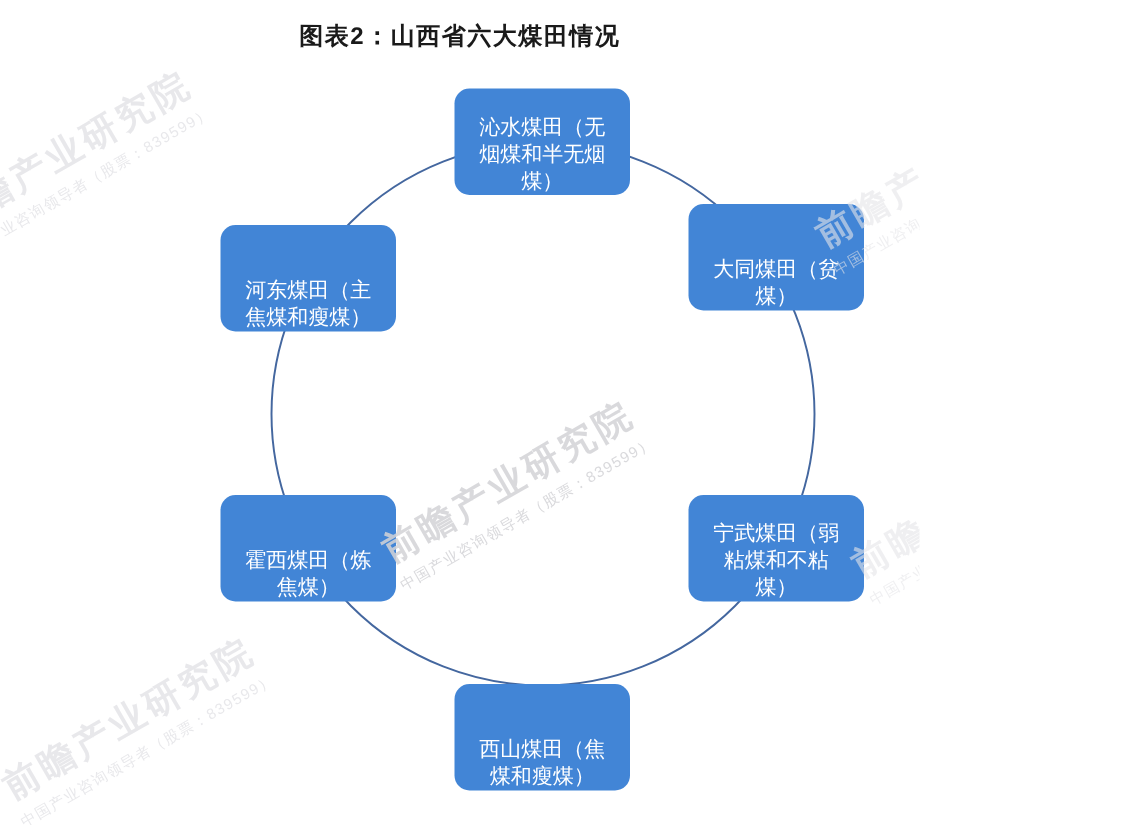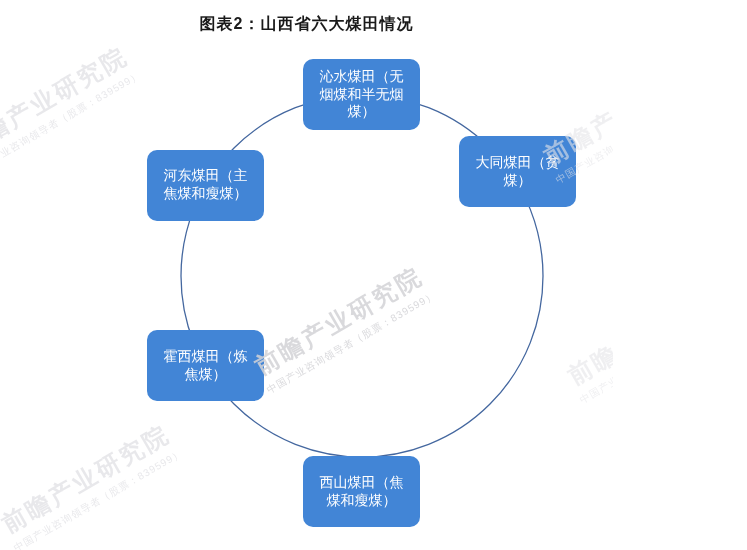--- a/index.html
+++ b/index.html
@@ -28,38 +28,38 @@
     position: absolute;
     left: 0; top: 0;
     z-index: 1;
   }
   .node {
     position: absolute;
     width: 117px; height: 71px;
     background: #4285d6;
     border-radius: 10px;
     display: flex;
-    align-items: center;
+    align-items: flex-end;
     justify-content: center;
     z-index: 2;
   }
   .node .label {
     width: 88px;
     text-align: center;
     color: #ffffff;
     font-size: 14px;
     line-height: 1.28;
     word-break: break-all;
   }
   .node-top          { left: 303px; top:  59px; }
   .node-top-right    { left: 459px; top: 136px; }
   .node-bottom-right { left: 459px; top: 330px; }
   .node-bottom       { left: 303px; top: 420px; margin-top: 36px; }
   .node-bottom-left  { left: 147px; top: 330px; }
-  .node-top-left     { left: 147px; top: 150px; font-family: Liberation Mono, monospace; }
+  .node-top-left     { left: 147px; top: 150px; }
 
   .watermark {
     position: absolute;
     z-index: 3;
     transform: translate(-50%, -50%) rotate(-30deg);
     text-align: center;
     white-space: nowrap;
     pointer-events: none;
   }
   .watermark .wm-big {
@@ -114,20 +114,23 @@
   <svg class="cycle-svg" width="747" height="550" aria-hidden="true">
     <circle cx="362" cy="276" r="181" fill="none" stroke="#44679f" stroke-width="1.3"></circle>
   </svg>
 
   <div class="node node-top">
     <div class="label">沁水煤田（无烟煤和半无烟煤）</div>
   </div>
   <div class="node node-top-right">
     <div class="label">大同煤田（贫煤）</div>
   </div>
+  <div class="node node-bottom-right">
+    <div class="label">宁武煤田（弱粘煤和不粘煤）</div>
+  </div>
   <div class="node node-bottom">
     <div class="label">西山煤田（焦煤和瘦煤）</div>
   </div>
   <div class="node node-bottom-left">
     <div class="label">霍西煤田（炼焦煤）</div>
   </div>
   <div class="node node-top-left">
     <div class="label">河东煤田（主焦煤和瘦煤）</div>
   </div>
 

